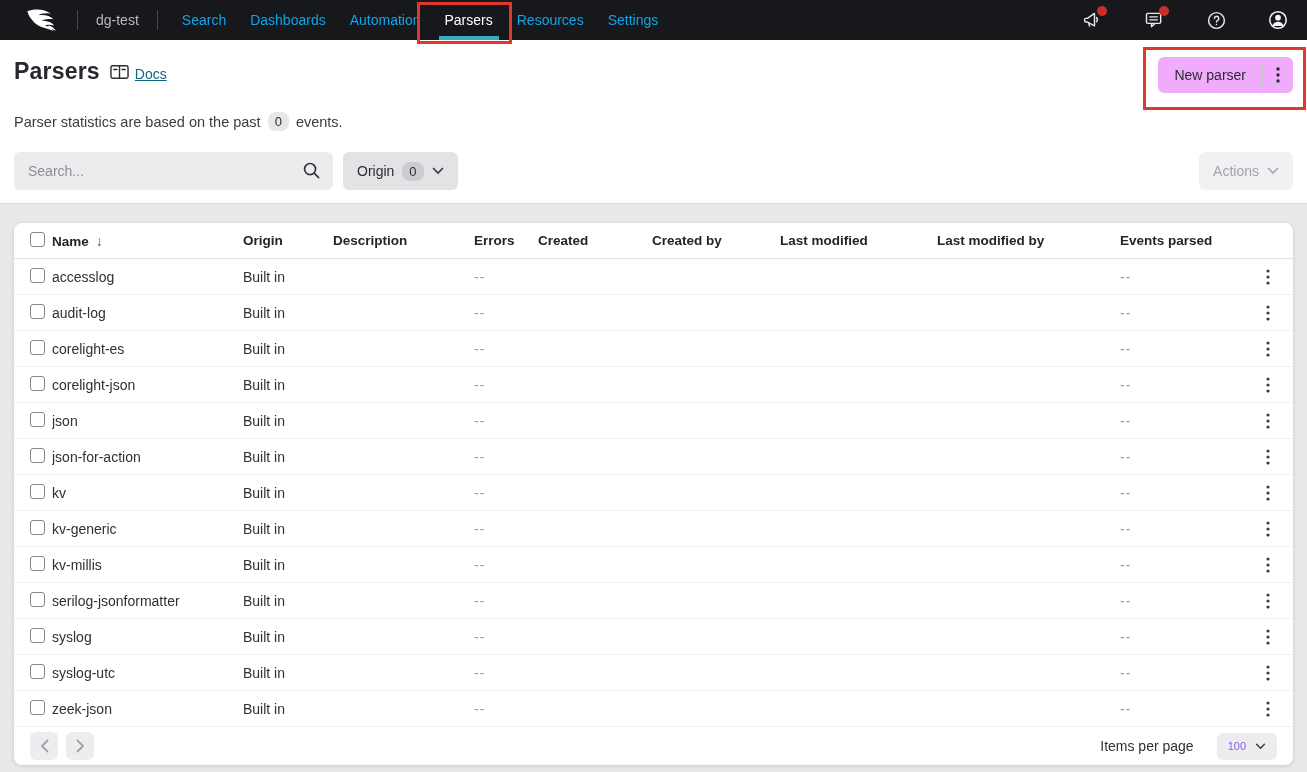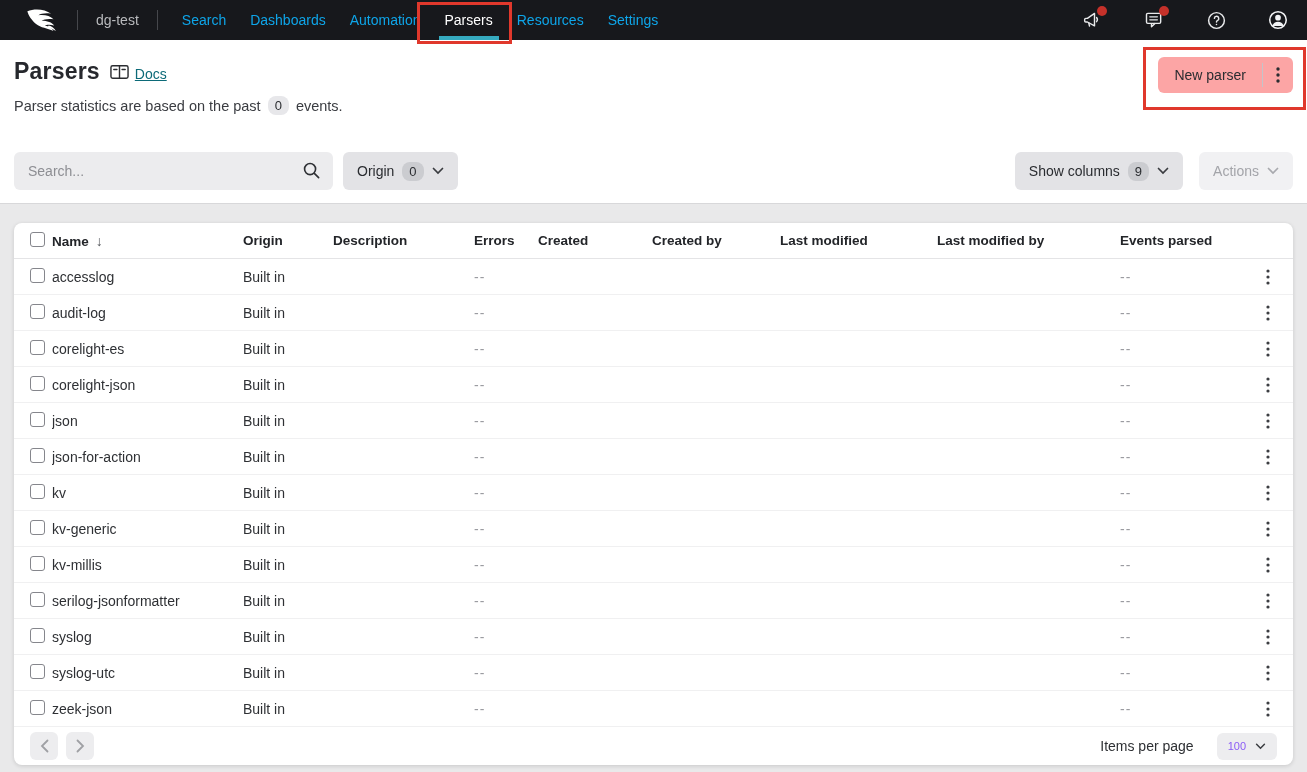--- a/index.html
+++ b/index.html
@@ -39,26 +39,26 @@
   .annot-new { left:1143px; top:47px; width:163px; height:63px; }
 
   
   .header-section { position:absolute; left:0; top:40px; width:1307px; height:163px;
     background:#fff; }
   .title-row { position:absolute; left:14px; top:18px; display:flex;
     align-items:center; gap:10px; }
   .page-title { font-size:23px; font-weight:700; color:#26282d; letter-spacing:.2px; }
   .docs-wrap { display:flex; align-items:center; gap:6px; margin-top:4px; }
   .docs-link { font-size:14px; color:#0c6a78; text-decoration:underline; cursor:pointer; }
-  .stats-line { position:absolute; left:14px; top:56px; font-size:14.5px; color:#3a3c41;
+  .stats-line { position:absolute; left:14px; top:72px; font-size:14.5px; color:#3a3c41;
     display:flex; align-items:center; gap:7px; }
   .pill { background:#e7e7ea; border-radius:8px; padding:1px 7px; font-size:13px;
     color:#2b2d31; line-height:17px; }
   .split-button { position:absolute; right:14px; top:17px; height:36px;
-    background:#fca5a5; border-radius:6px; display:flex; align-items:stretch;
+    background:#f0abfc; border-radius:6px; display:flex; align-items:stretch;
     overflow:hidden; cursor:pointer; }
   .split-main { padding:0 16px; display:flex; align-items:center; font-size:14px;
     color:#2a2c30; }
   .split-sep { width:1px; background:#c4c4c9; margin:6px 0; }
   .split-kebab { width:30px; display:flex; align-items:center; justify-content:center; }
 
   
   .filter-row { position:absolute; left:14px; right:14px; top:112px; height:38px;
     display:flex; align-items:center; }
   .search-box { position:relative; width:319px; height:38px; }
@@ -210,27 +210,20 @@
       </span>
     </div>
     <button class="btn btn-origin">
       <span>Origin</span>
       <span class="pill">0</span>
       <svg width="12" height="8" viewBox="0 0 12 8" fill="none" stroke="#3a3c40" stroke-width="1.7" stroke-linecap="round">
           <path d="M1.5 1.5 L6 6 L10.5 1.5"></path>
         </svg>
     </button>
     <div class="filter-right">
-      <button class="btn">
-        <span>Show columns</span>
-        <span class="pill">9</span>
-        <svg width="12" height="8" viewBox="0 0 12 8" fill="none" stroke="#3a3c40" stroke-width="1.7" stroke-linecap="round">
-            <path d="M1.5 1.5 L6 6 L10.5 1.5"></path>
-          </svg>
-      </button>
       <button class="btn btn-disabled">
         <span>Actions</span>
         <svg width="12" height="8" viewBox="0 0 12 8" fill="none" stroke="#a8a9ae" stroke-width="1.7" stroke-linecap="round">
             <path d="M1.5 1.5 L6 6 L10.5 1.5"></path>
           </svg>
       </button>
     </div>
   </div>
 </div>
 

